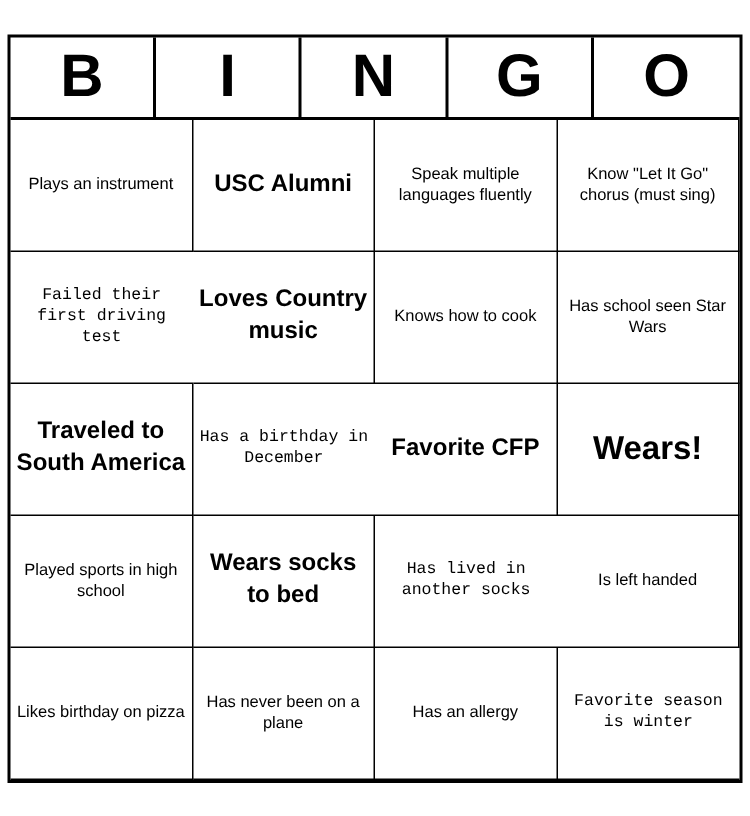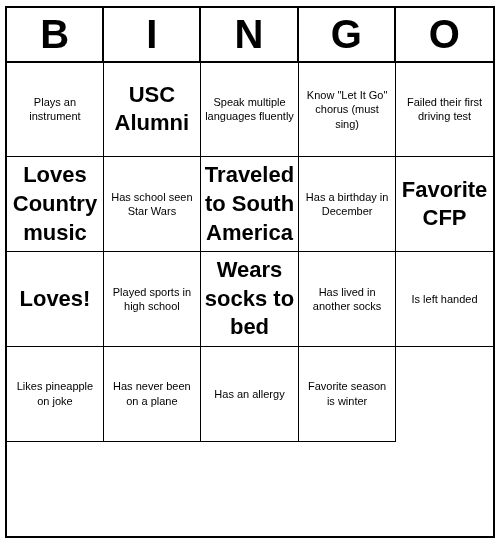--- a/index.html
+++ b/index.html
@@ -26,43 +26,44 @@
       font-size: 40px;
       font-weight: bold;
       padding: 4px 0;
       border-right: 2px solid #000;
     }
     .bingo-header-cell:last-child {
       border-right: none;
     }
     .bingo-grid {
       display: grid;
-      grid-template-columns: repeat(5, 1fr);
+      grid-template-columns: repeat(4, 1fr);
       grid-template-rows: repeat(5, 1fr);
     }
     .bingo-cell {
       border-right: 1px solid #000;
       border-bottom: 1px solid #000;
       min-height: 88px;
       display: flex;
       align-items: center;
       justify-content: center;
       text-align: center;
       font-size: 11px;
       line-height: 1.3;
       padding: 4px;
     }
     .bingo-cell:nth-child(5n) {
       border-right: none;
+      font-family: Liberation Mono, monospace;
     }
     .bingo-cell:nth-child(n+21) {
       border-bottom: none;
     }
     .bingo-cell.large-text {
-      font-size: 22px;
+      font-size: 16px;
       font-weight: bold;
     }
     .bingo-cell.free {
       font-size: 22px;
       font-weight: bold;
     }
   </style>
 </head>
 <body>
 
@@ -74,27 +75,28 @@
       <div class="bingo-header-cell">G</div>
       <div class="bingo-header-cell">O</div>
     </div>
   <div class="bingo-grid">
   <div class="bingo-cell">Plays an instrument</div>
       <div class="bingo-cell large-text">USC Alumni</div>
       <div class="bingo-cell">Speak multiple languages fluently</div>
       <div class="bingo-cell">Know "Let It Go" chorus (must sing)</div>
       <div class="bingo-cell">Failed their first driving test</div>
       <div class="bingo-cell large-text">Loves Country music</div>
+      <div class="bingo-cell">Knows how to cook</div>
       <div class="bingo-cell">Has school seen Star Wars</div>
       <div class="bingo-cell large-text">Traveled to South America</div>
       <div class="bingo-cell">Has a birthday in December</div>
       <div class="bingo-cell large-text">Favorite CFP</div>
-      <div class="bingo-cell free">Loves!</div>
+      <div class="bingo-cell free">Wears!</div>
       <div class="bingo-cell">Played sports in high school</div>
       <div class="bingo-cell large-text">Wears socks to bed</div>
       <div class="bingo-cell">Has lived in another socks</div>
       <div class="bingo-cell">Is left handed</div>
-      <div class="bingo-cell">Likes pineapple on joke</div>
+      <div class="bingo-cell">Likes birthday on pizza</div>
       <div class="bingo-cell">Has never been on a plane</div>
       <div class="bingo-cell">Has an allergy</div>
       <div class="bingo-cell">Favorite season is winter</div>
     </div>
 </div>
 
 </body></html>

